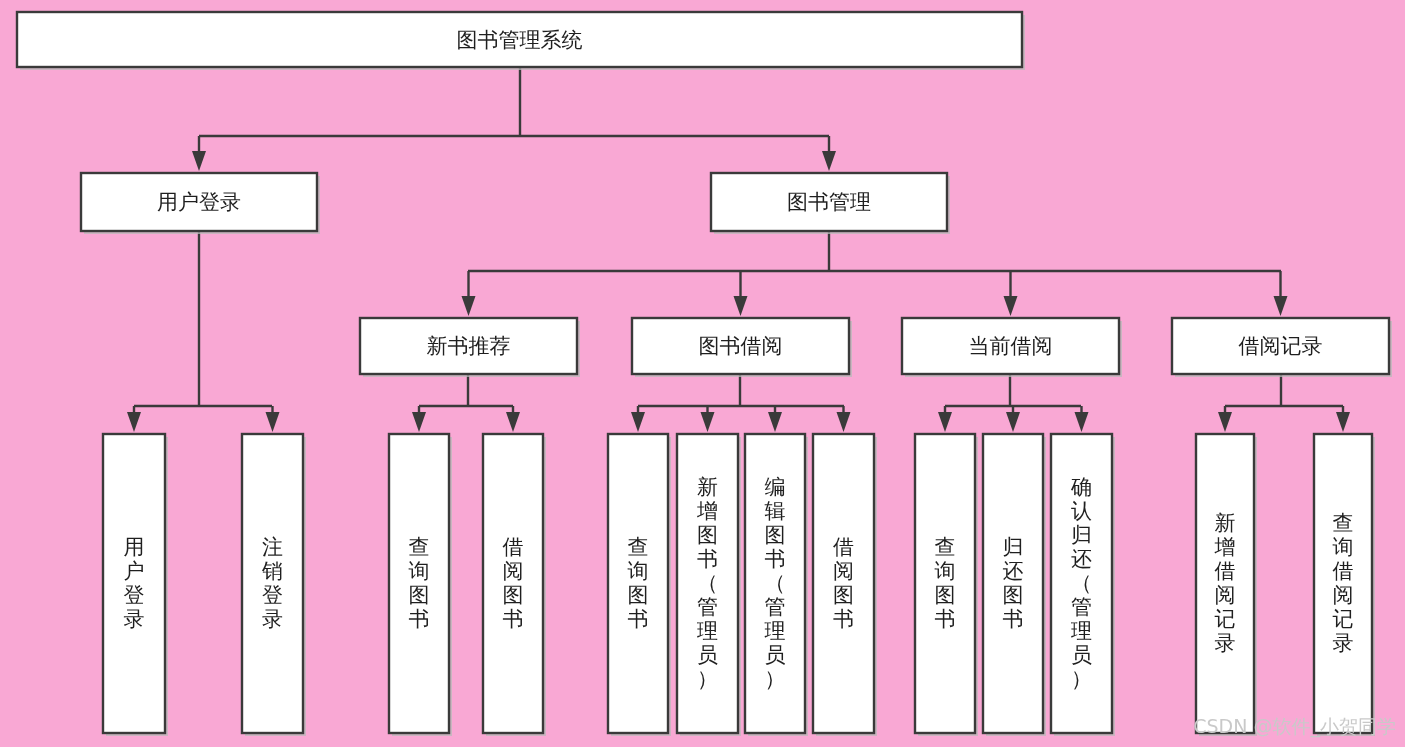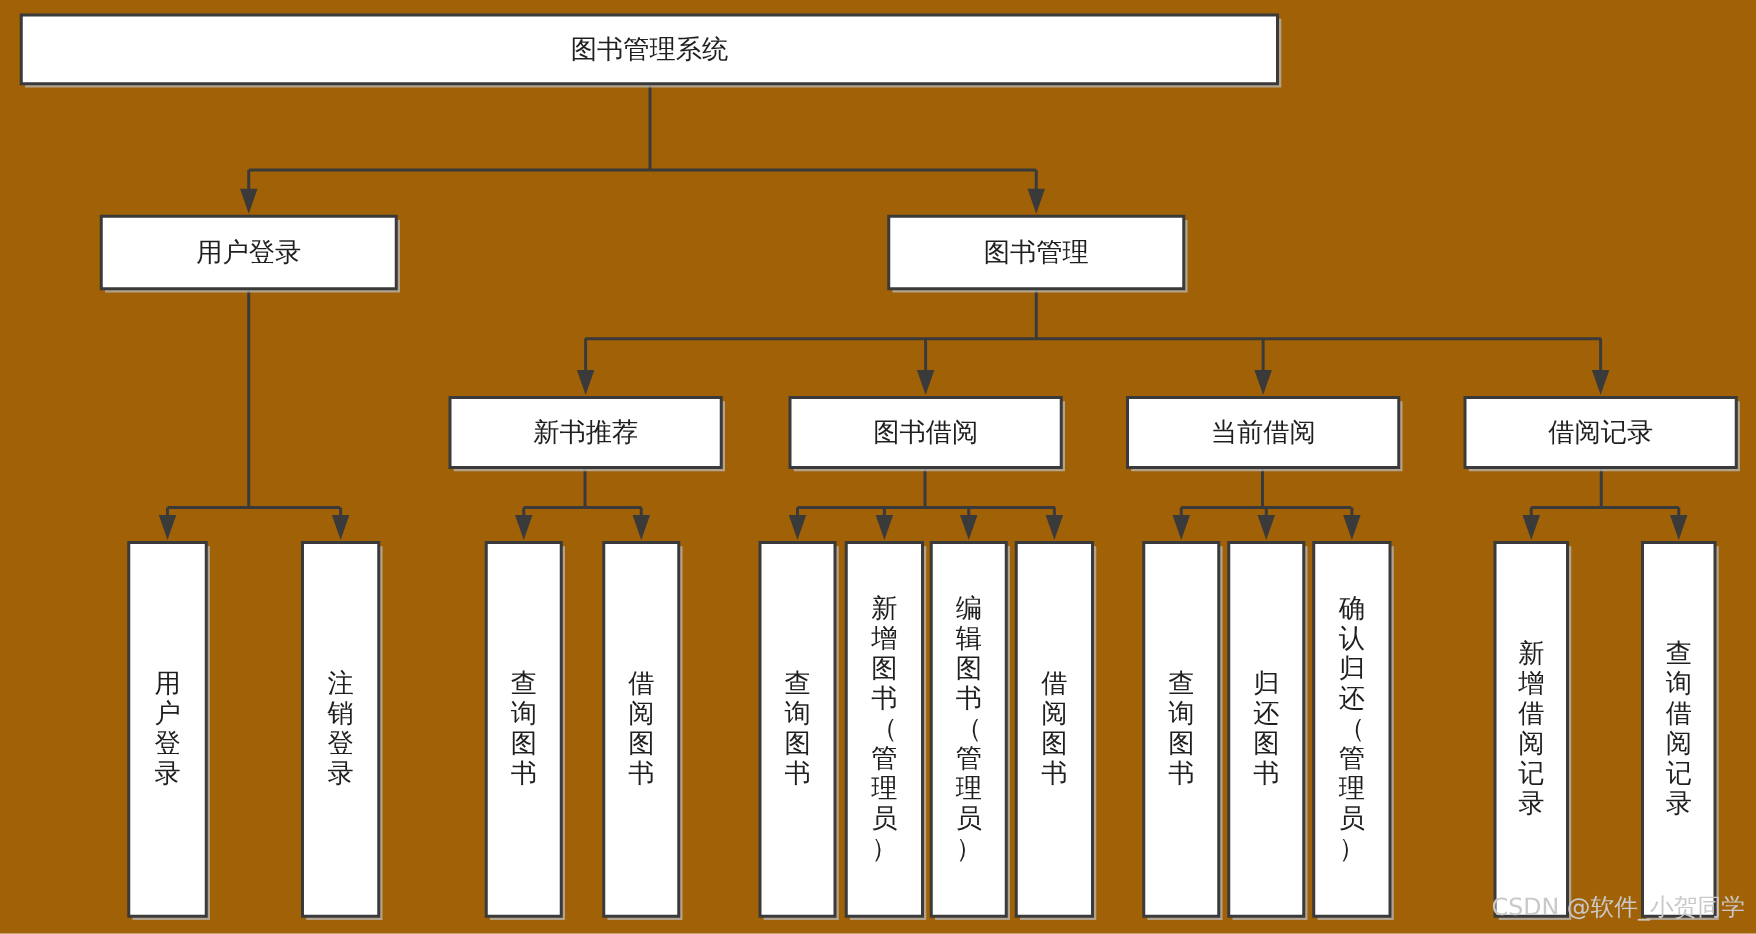--- a/index.html
+++ b/index.html
@@ -8,21 +8,21 @@
     padding: 0;
     background: #ffffff;
   }
   body {
     font-family: "DejaVu Sans", "Liberation Sans", sans-serif;
   }
   #diagram-root {
     position: relative;
     width: 1405px;
     height: 747px;
-    background: #a16207;
+    background: #f9a8d4;
     overflow: hidden;
   }
   svg.diagram-canvas {
     position: absolute;
     left: 0;
     top: 0;
     width: 1405px;
     height: 747px;
     display: block;
   }

